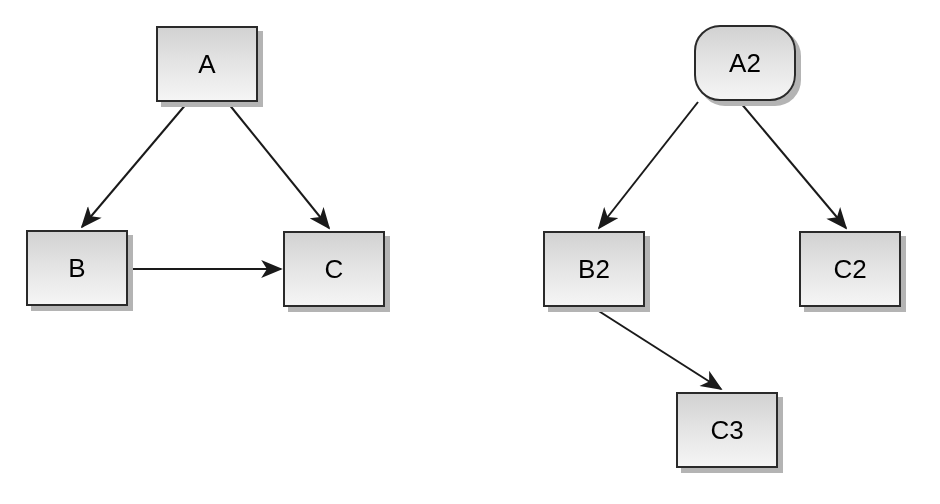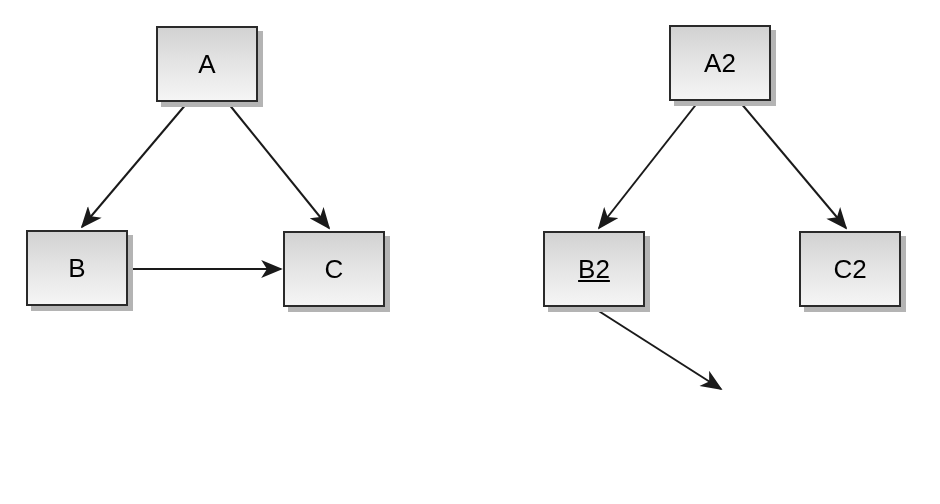--- a/index.html
+++ b/index.html
@@ -41,22 +41,22 @@
   }
   .node-label {
     font-size: 26px;
     color: #000000;
     line-height: 1;
     user-select: none;
   }
   .node-a  { left: 156px; top: 26px;  }
   .node-b  { left: 26px;  top: 230px; }
   .node-c  { left: 283px; top: 231px; }
-  .node-a2 { left: 669px; top: 25px;  }
-  .node-b2 { left: 543px; top: 231px; text-decoration: underline; }
+  .node-a2 { left: 694px; top: 25px; border-radius: 26px;  }
+  .node-b2 { left: 543px; top: 231px; }
   .node-c2 { left: 799px; top: 231px; text-align: center; }
   .node-c3 { left: 676px; top: 392px; }
 </style>
 </head>
 <body>
 
 <div class="canvas">
 
   <svg class="edges-layer" width="940" height="504" viewBox="0 0 940 504" xmlns="http://www.w3.org/2000/svg">
     <defs>
@@ -89,14 +89,17 @@
   </div>
 
   <div class="node node-b2">
     <span class="node-label">B2</span>
   </div>
 
   <div class="node node-c2">
     <span class="node-label">C2</span>
   </div>
 
+  <div class="node node-c3">
+    <span class="node-label">C3</span>
+  </div>
 
 </div>
 
 </body></html>

